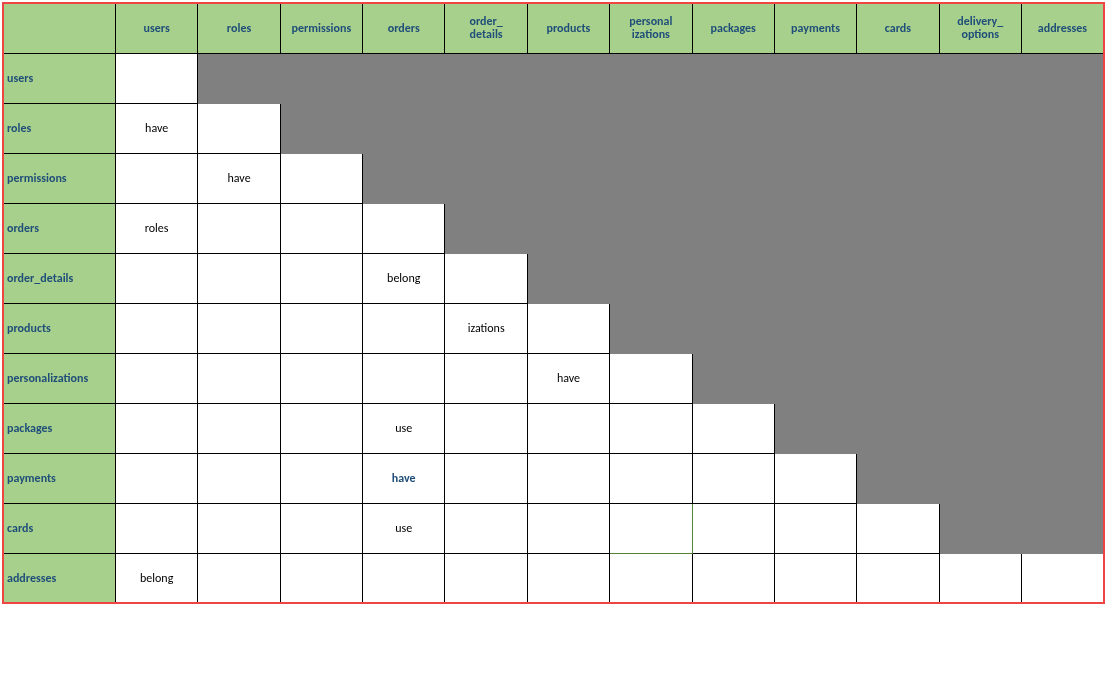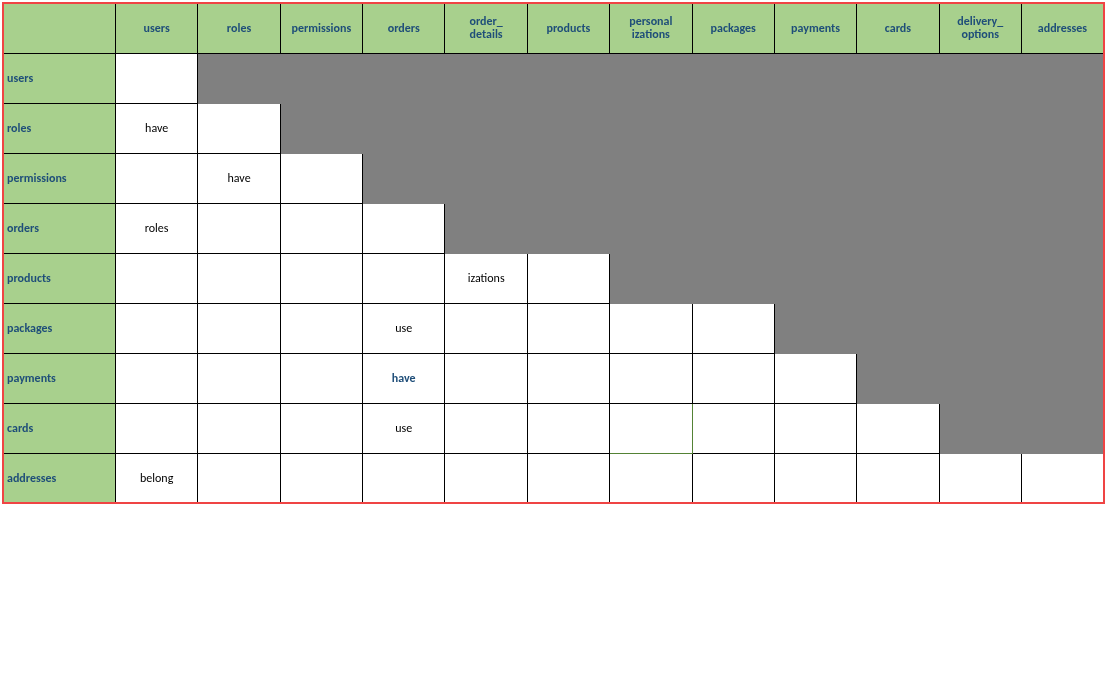--- a/index.html
+++ b/index.html
@@ -150,28 +150,58 @@
         <td class="mask"></td>
         <td class="mask"></td>
         <td class="mask"></td>
         <td class="mask"></td>
         <td class="mask"></td>
         <td class="mask"></td>
         <td class="mask"></td>
         <td class="mask"></td>
       </tr>
       <tr>
+        <td class="rowh">order_details</td>
+        <td class="cell"></td>
+        <td class="cell"></td>
+        <td class="cell"></td>
+        <td class="cell">belong</td>
+        <td class="cell"></td>
+        <td class="mask"></td>
+        <td class="mask"></td>
+        <td class="mask"></td>
+        <td class="mask"></td>
+        <td class="mask"></td>
+        <td class="mask"></td>
+        <td class="mask"></td>
+      </tr>
+      <tr>
         <td class="rowh">products</td>
         <td class="cell"></td>
         <td class="cell"></td>
         <td class="cell"></td>
         <td class="cell"></td>
         <td class="cell">izations</td>
         <td class="cell"></td>
         <td class="mask"></td>
+        <td class="mask"></td>
+        <td class="mask"></td>
+        <td class="mask"></td>
+        <td class="mask"></td>
+        <td class="mask"></td>
+      </tr>
+      <tr>
+        <td class="rowh">personalizations</td>
+        <td class="cell"></td>
+        <td class="cell"></td>
+        <td class="cell"></td>
+        <td class="cell"></td>
+        <td class="cell"></td>
+        <td class="cell">have</td>
+        <td class="cell"></td>
         <td class="mask"></td>
         <td class="mask"></td>
         <td class="mask"></td>
         <td class="mask"></td>
         <td class="mask"></td>
       </tr>
       <tr>
         <td class="rowh">packages</td>
         <td class="cell"></td>
         <td class="cell"></td>

